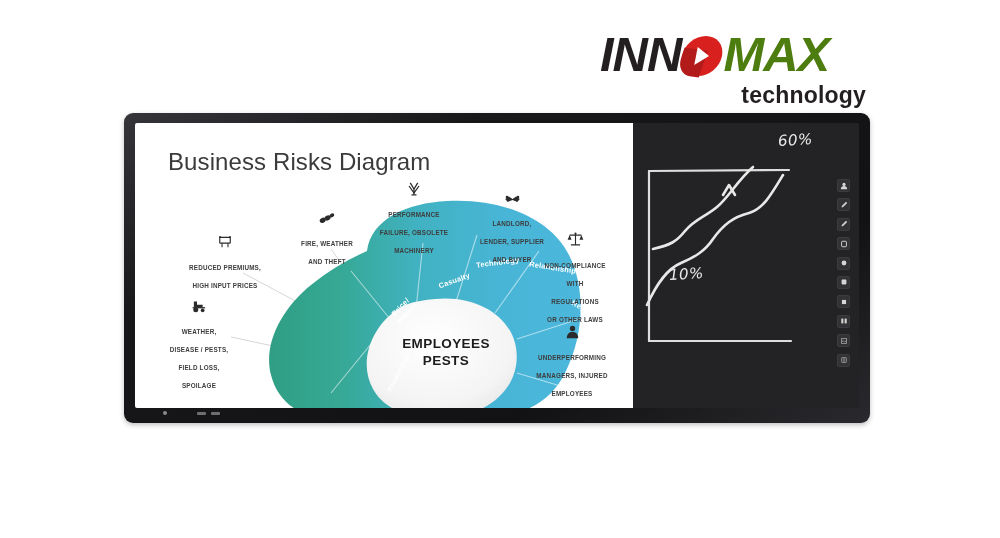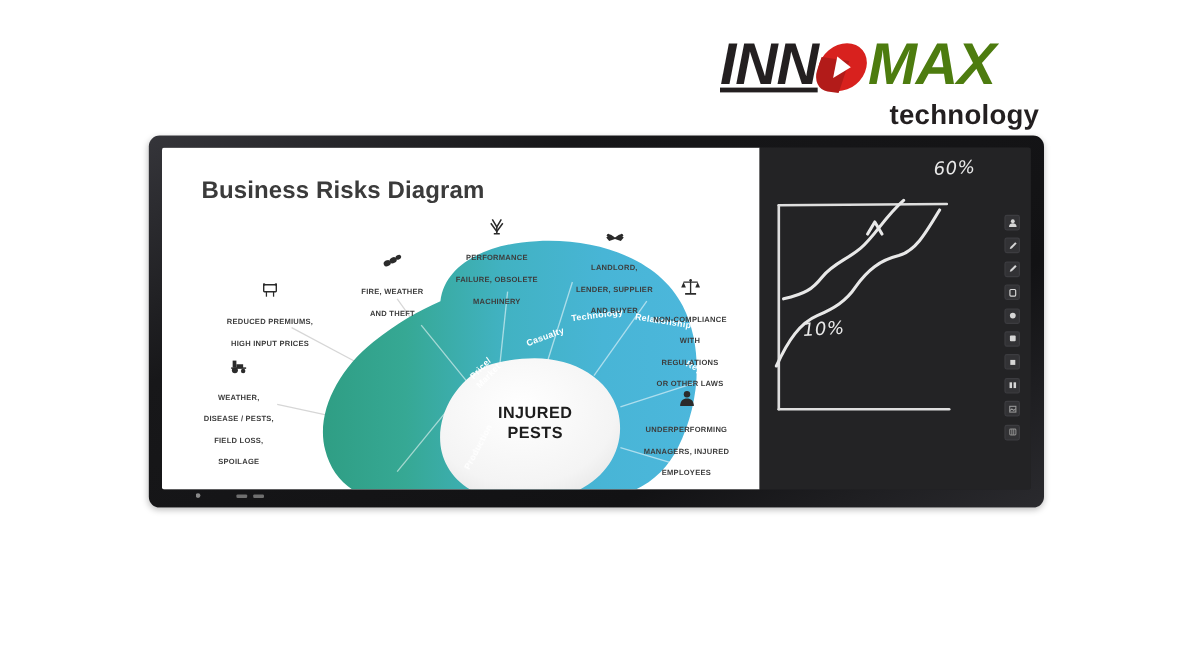--- a/index.html
+++ b/index.html
@@ -12,21 +12,21 @@
   }
   
   #logo{position:absolute;left:600px;top:28px;width:270px;height:80px;}
   #logo-word{
     font-family:"Liberation Sans", sans-serif;
     font-weight:bold;font-style:italic;
     font-size:49px;letter-spacing:-1px;
     line-height:52px;white-space:nowrap;
     display:flex;align-items:center;
   }
-  .lg-dark{color:#231f20;text-decoration:underline;}
+  .lg-dark{color:#231f20;}
   .lg-red{color:#4d7c0f;}
   #logo-o{
     position:relative;display:inline-block;
     width:40px;height:40px;margin:0 1px;
     transform:translateY(2px) skewX(-11deg);
   }
   #logo-o .odisc{
     position:absolute;inset:0;border-radius:50%;
     background:#d8211e;
   }
@@ -65,21 +65,21 @@
   #led{position:absolute;left:28px;top:3px;width:4px;height:4px;border-radius:50%;background:#8a8a8a;}
   .bezel-btn{position:absolute;top:4px;width:9px;height:3px;border-radius:1px;background:#6f6f6f;}
 
   
   #slide{
     position:relative;width:498px;height:100%;
     background:#ffffff;flex:0 0 auto;overflow:hidden;
   }
   #slide-title{
     position:absolute;left:33px;top:25px;
-    font-size:20px;color:#3b3b3b;font-weight:700;
+    font-size:24px;color:#3b3b3b;font-weight:400;
     letter-spacing:.1px;
   }
   
   #blob-svg{position:absolute;left:0;top:0;width:498px;height:285px;}
 
   .seg-label{
     position:absolute;color:#ffffff;font-size:7.4px;font-weight:bold;
     letter-spacing:.25px;line-height:9px;text-align:center;white-space:nowrap;
   }
   #core-text{
@@ -209,21 +209,21 @@
       <div class="seg-label" style="left:256px;top:178px;transform:rotate(-46deg);white-space:pre-line;">Price/
 Market</div>
       <div class="seg-label" style="left:303px;top:153px;transform:rotate(-20deg);">Casualty</div>
       <div class="seg-label" style="left:341px;top:135px;transform:rotate(-7deg);">Technology</div>
       <div class="seg-label" style="left:394px;top:140px;transform:rotate(9deg);white-space:nowrap;">Relationship</div>
       <div class="seg-label" style="left:437px;top:176px;transform:rotate(28deg);white-space:pre-line;">Legal/
 Regulatory</div>
       <div class="seg-label" style="left:440px;top:243px;">Price</div>
 
       <div id="core-text" style="left:251px;top:212px;width:120px;">
-        <span>INJURED</span><br>
+        <span>EMPLOYEES</span><br>
         <span>PESTS</span>
       </div>
 
       <div class="callout left" style="left:34px;top:112px;width:112px;">
         <span class="ico">
           <svg width="14" height="14" viewBox="0 0 24 24" fill="#2b2b2b">
             <rect x="3" y="4" width="18" height="10" rx="1" fill="none" stroke="#2b2b2b" stroke-width="2"></rect>
             <rect x="6" y="14" width="1.8" height="7"></rect>
               <rect x="16.2" y="14" width="1.8" height="7"></rect>
             <rect x="2" y="2" width="3" height="3"></rect>

